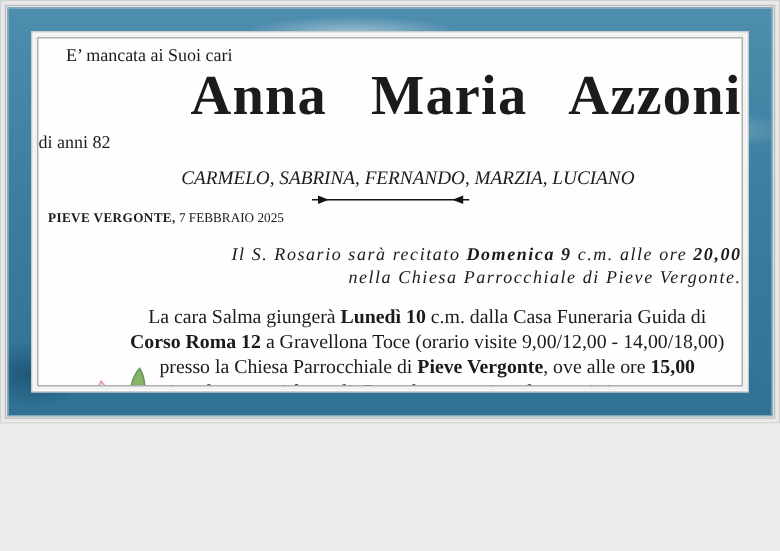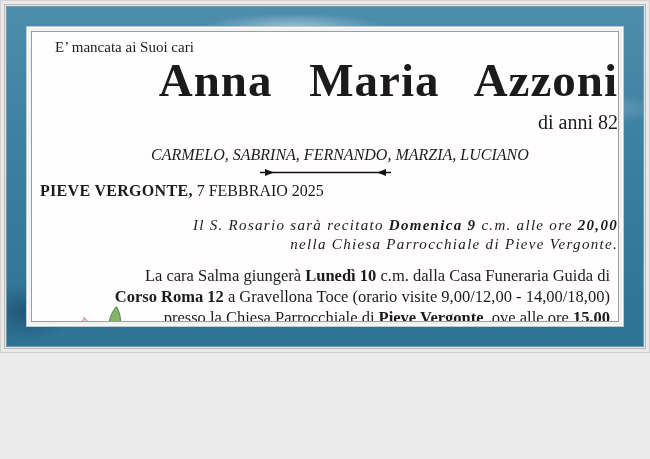--- a/index.html
+++ b/index.html
@@ -17,29 +17,29 @@
       radial-gradient(70px 40px at 3% 90%, rgba(10,50,80,.45), transparent 70%),
       linear-gradient(180deg, #4d8dad 0%, var(--accent_blue,#3a7d9f) 50%, #2f7294 100%);}
   .silver-mat{position:absolute;inset:26px;background:#f1f2f4;border:1px solid #c3c6c9;
               box-shadow:inset 0 0 0 1px #fdfdfd;}
   .card{position:absolute;inset:31px;background:#fffdfe;border:1px solid #9d9d9d;overflow:hidden;}
 
   
   .intro{padding:7px 0 0 23px;font-size:15px;}
   .name{margin-top:1px;text-align:right;font-size:47px;font-weight:bold;
         line-height:1.02;word-spacing:24px;letter-spacing:1px;}
-  .age{margin-top:6px;text-align:right;font-size:20px;}
+  .age{margin-top:6px;text-align:left;font-size:15px;}
   .announce{margin:11px 0 0 119px;width:385px;font-style:italic;font-size:16px;line-height:20px;}
   .divider{display:block;margin:3px auto 0 auto;}
   .divider2{margin:2px 0 0 292px;}
-  .dateline{margin:5px 0 16px 8px;font-size:16px;}
+  .dateline{margin:5px 0 16px 8px;font-size:11px;}
   .dateline b{letter-spacing:.3px;}
   .rosary{margin-top:7px;text-align:right;font-style:italic;font-size:15px;
           letter-spacing:1.3px;line-height:19px;}
-  .funeral{margin:11px 16px 0 70px;width:508px;text-align:right;font-size:16.5px;line-height:21px;}
+  .funeral{margin:11px 16px 0 70px;width:508px;text-align:center;font-size:16.5px;line-height:21px;}
   .thanks{margin:4px 0 0 95px;font-style:italic;font-size:15px;}
   .condolence{margin:3px 8px 0 0;text-align:right;font-size:14px;font-weight:bold;
               text-decoration:underline;color:var(--link_green,#1c2a1c);letter-spacing:.2px;}
 
   
   .lily{position:absolute;left:0px;top:272px;width:120px;height:132px;}
 
   
   .logo{position:absolute;right:7px;top:332px;width:60px;height:50px;}
   .logo-badge{position:absolute;top:-4px;right:3px;width:15px;height:15px;border-radius:50%;

